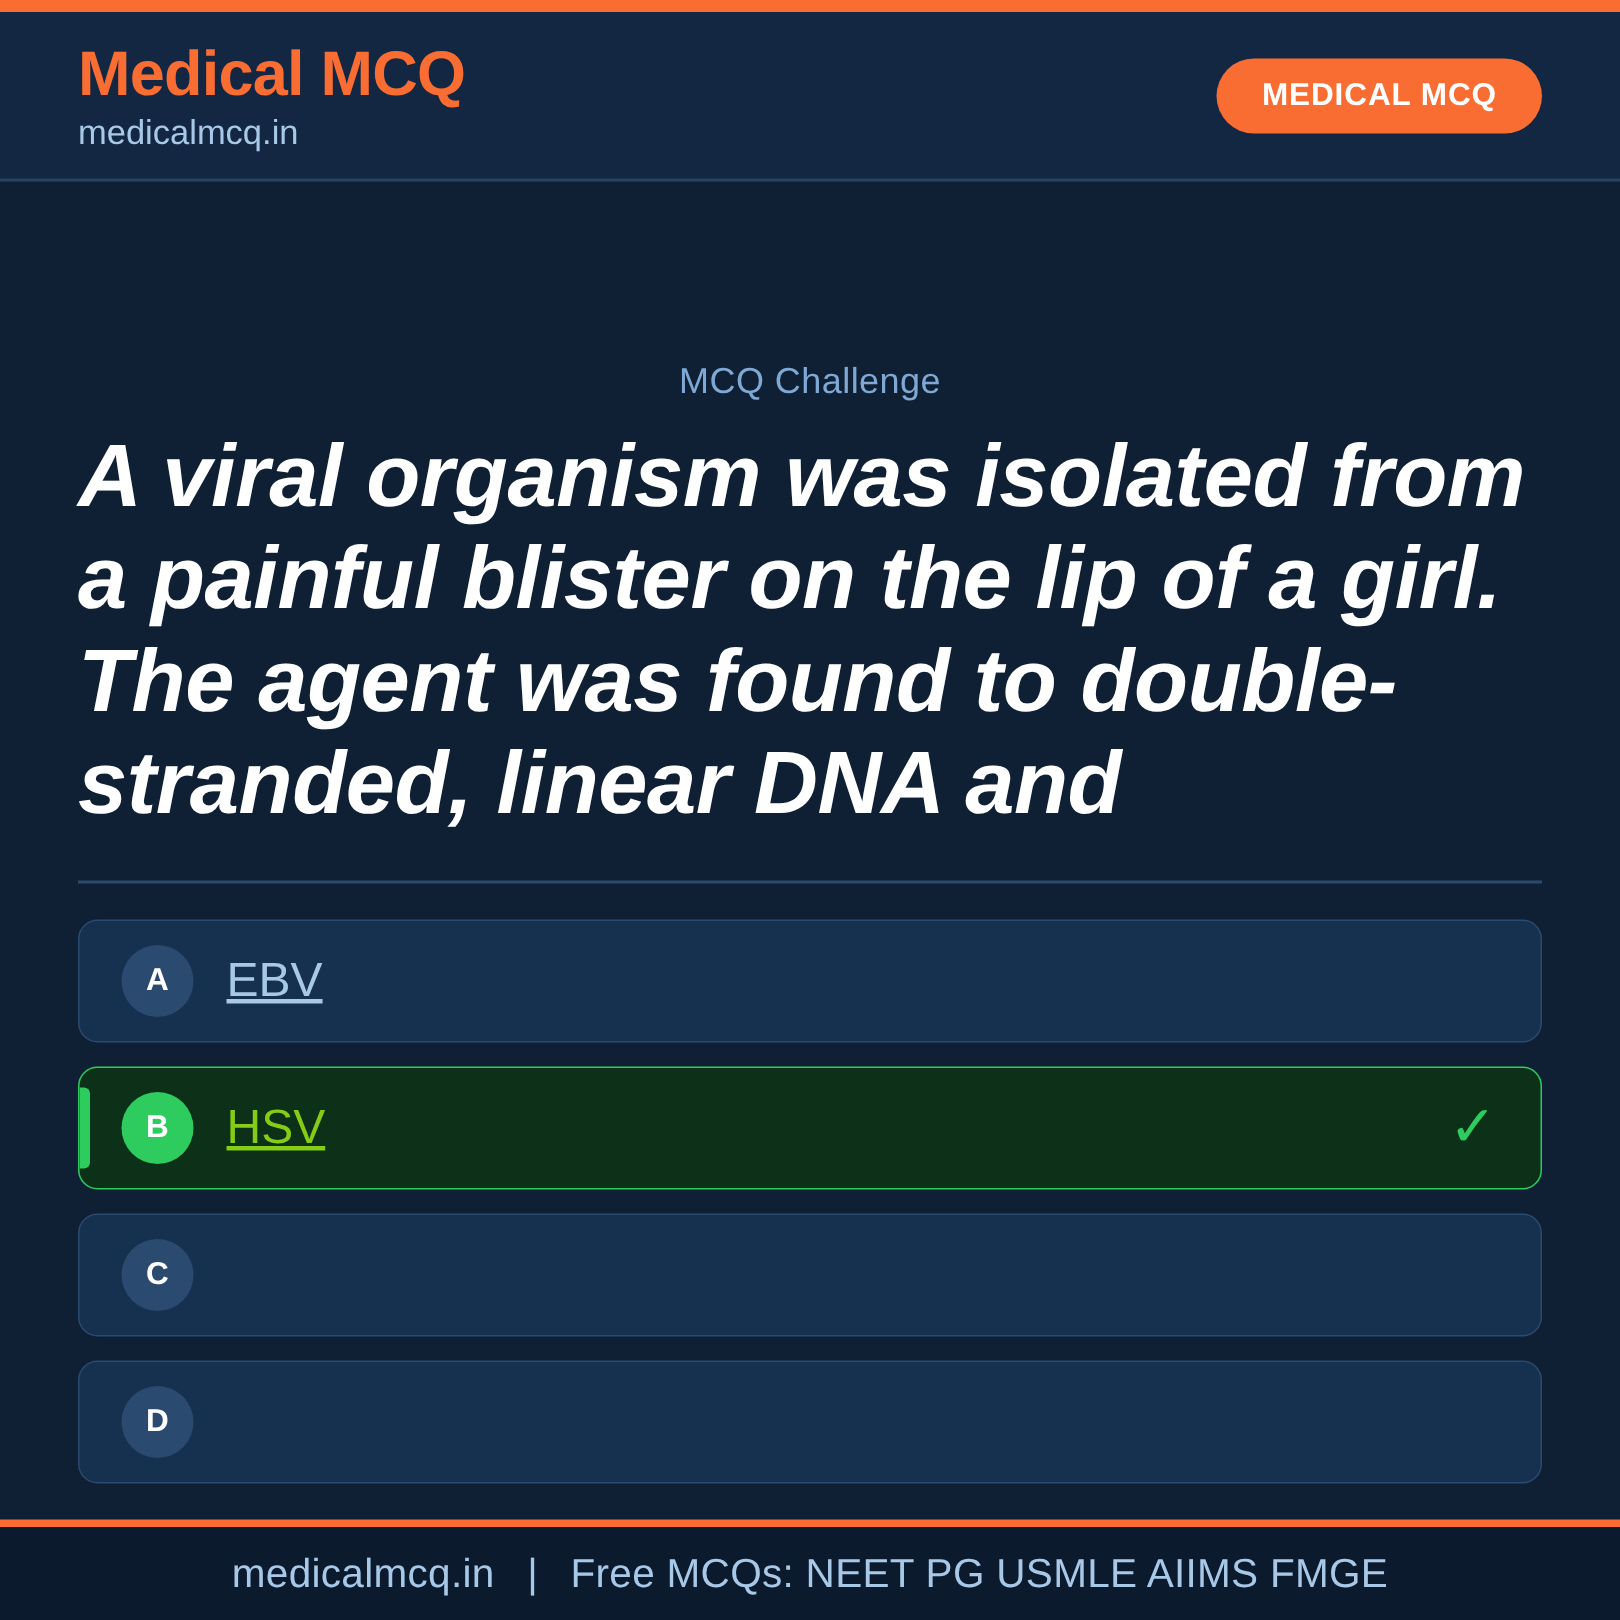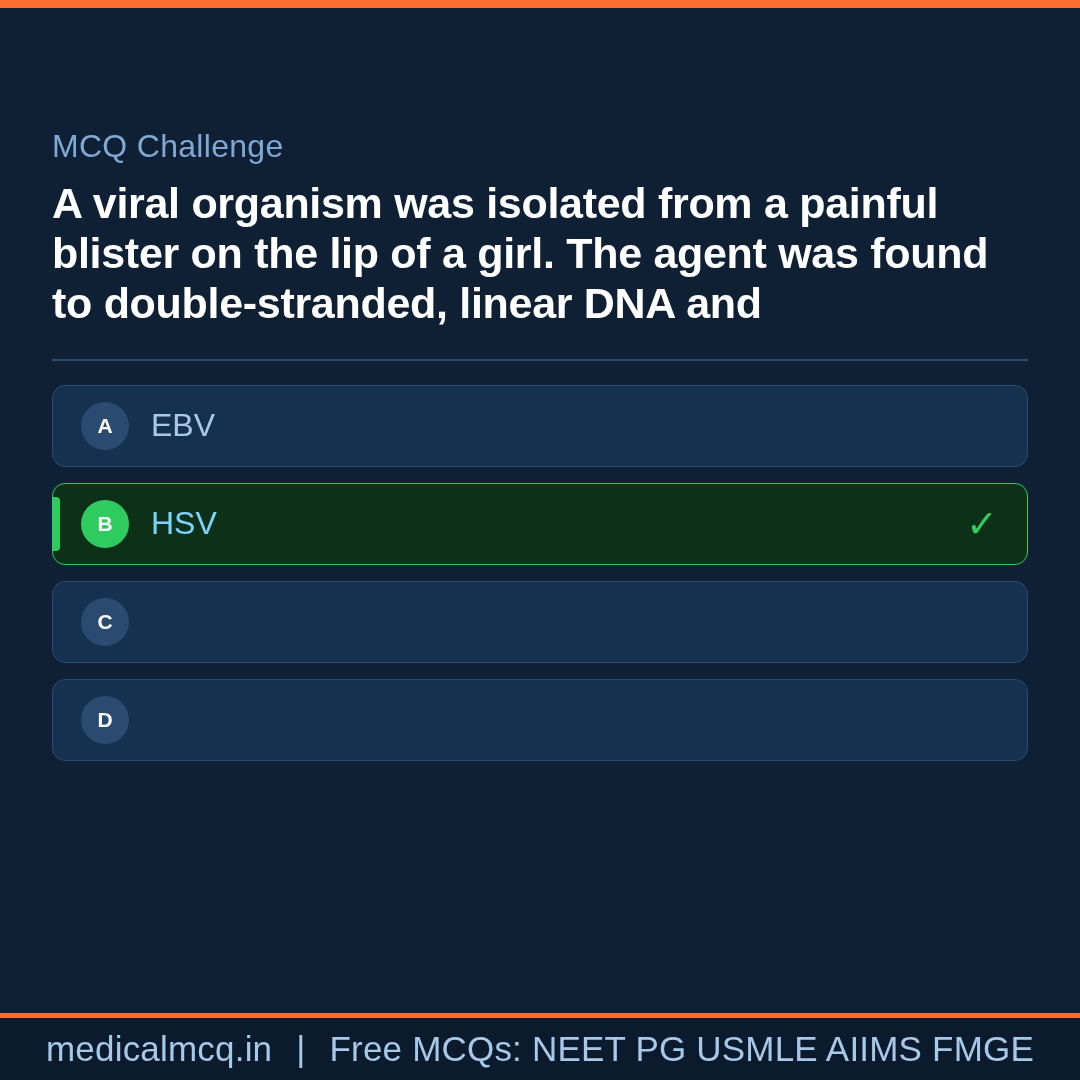--- a/index.html
+++ b/index.html
@@ -74,32 +74,34 @@
   
   .main {
     flex: 1 1 auto;
     padding: 120px 52px 0 52px;
     box-sizing: border-box;
     display: flex;
     flex-direction: column;
   }
   .eyebrow {
     color: #7fa9d4;
-    font-size: 32px;
+    font-size: 24px;
     letter-spacing: 0.3px;
     margin-bottom: 14px;
+    text-align: center;
   }
   .question {
     color: #ffffff;
-    font-size: 43px;
+    font-size: 59px;
     font-weight: bold;
     line-height: 1.16;
     letter-spacing: -0.3px;
     margin: 0 0 30px 0;
     max-width: 990px;
+    font-style: italic;
   }
   .divider {
     height: 2px;
     background: #2b4a6f;
     width: 100%;
     margin-bottom: 24px;
   }
 
   
   .options {
@@ -130,20 +132,21 @@
     display: flex;
     align-items: center;
     justify-content: center;
     margin-right: 22px;
   }
   .option .label {
     color: #a8c8e8;
     font-size: 32px;
     font-weight: normal;
     flex: 1 1 auto;
+    text-decoration: underline;
   }
   .option .tick {
     color: #2ecc5f;
     font-size: 38px;
     line-height: 1;
     opacity: 0;
     width: 34px;
     text-align: center;
   }
 
@@ -159,54 +162,61 @@
     bottom: 13px;
     width: 7px;
     background: #2ecc5f;
     border-radius: 0 4px 4px 0;
   }
   .option.correct .badge {
     background: #2ecc5f;
     color: #ffffff;
   }
   .option.correct .label {
-    color: #7dd3fc;
+    color: #84cc16;
   }
   .option.correct .tick {
     opacity: 1;
   }
 
   
   .footer {
     flex: 0 0 auto;
     height: 67px;
     background: #0b1a2d;
     border-top: 5px solid #f96d33;
     box-sizing: border-box;
     display: flex;
     align-items: center;
     justify-content: center;
   }
   .footer-text {
     color: #a8c8e8;
-    font-size: 35px;
+    font-size: 27px;
     letter-spacing: 0.2px;
     white-space: nowrap;
   }
   .footer-text .sep {
     padding: 0 14px;
   }
 </style>
 </head>
 <body>
 
 <div class="page">
 
   <div class="top-accent"></div>
 
+  <div class="header">
+    <div class="brand">
+      <div class="brand-title">Medical MCQ</div>
+      <div class="brand-sub">medicalmcq.in</div>
+    </div>
+    <div class="header-badge">MEDICAL MCQ</div>
+  </div>
 
   <div class="main">
     <div class="eyebrow">MCQ Challenge</div>
     <div class="question">A viral organism was isolated from a painful blister on the lip of a girl. The agent was found to double-stranded, linear DNA and</div>
     <div class="divider"></div>
 
     <div class="options">
 
       <div class="option">
         <span class="accent"></span>

